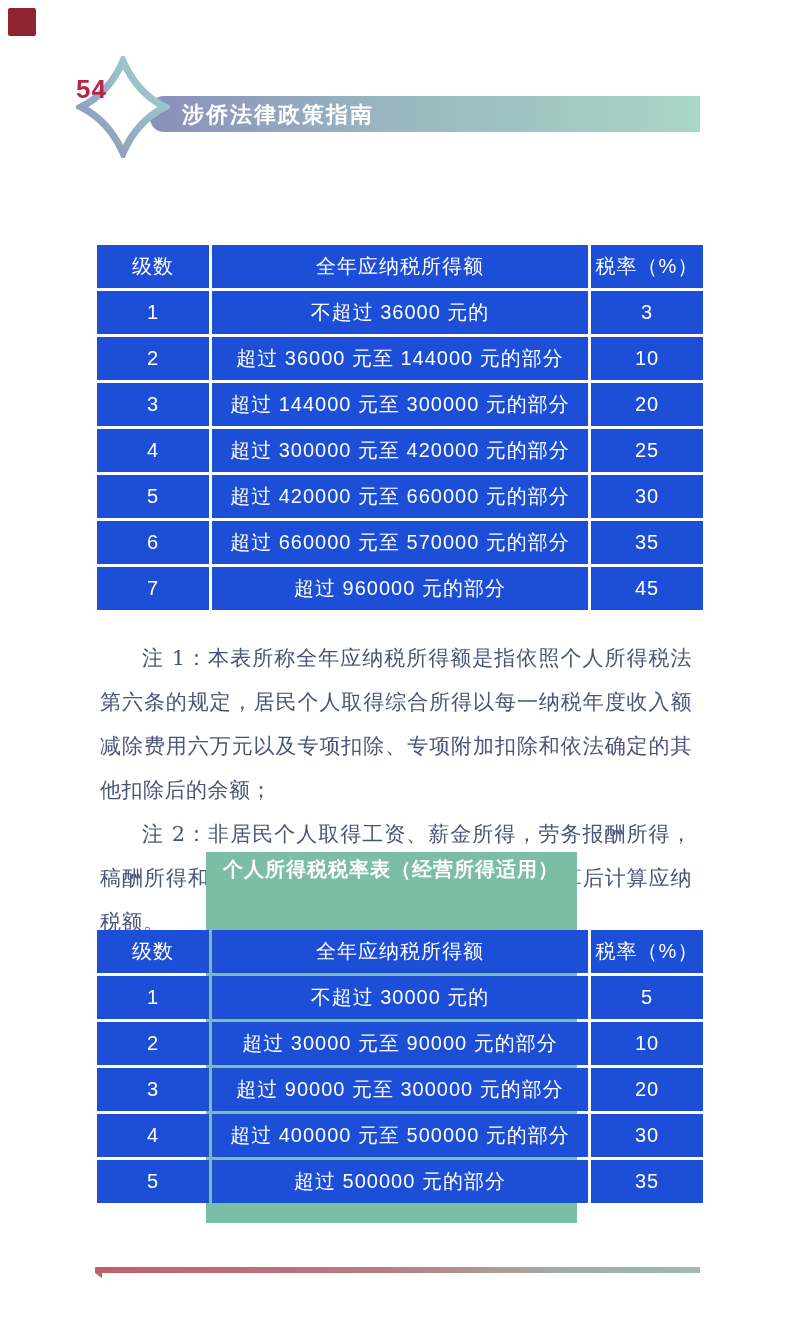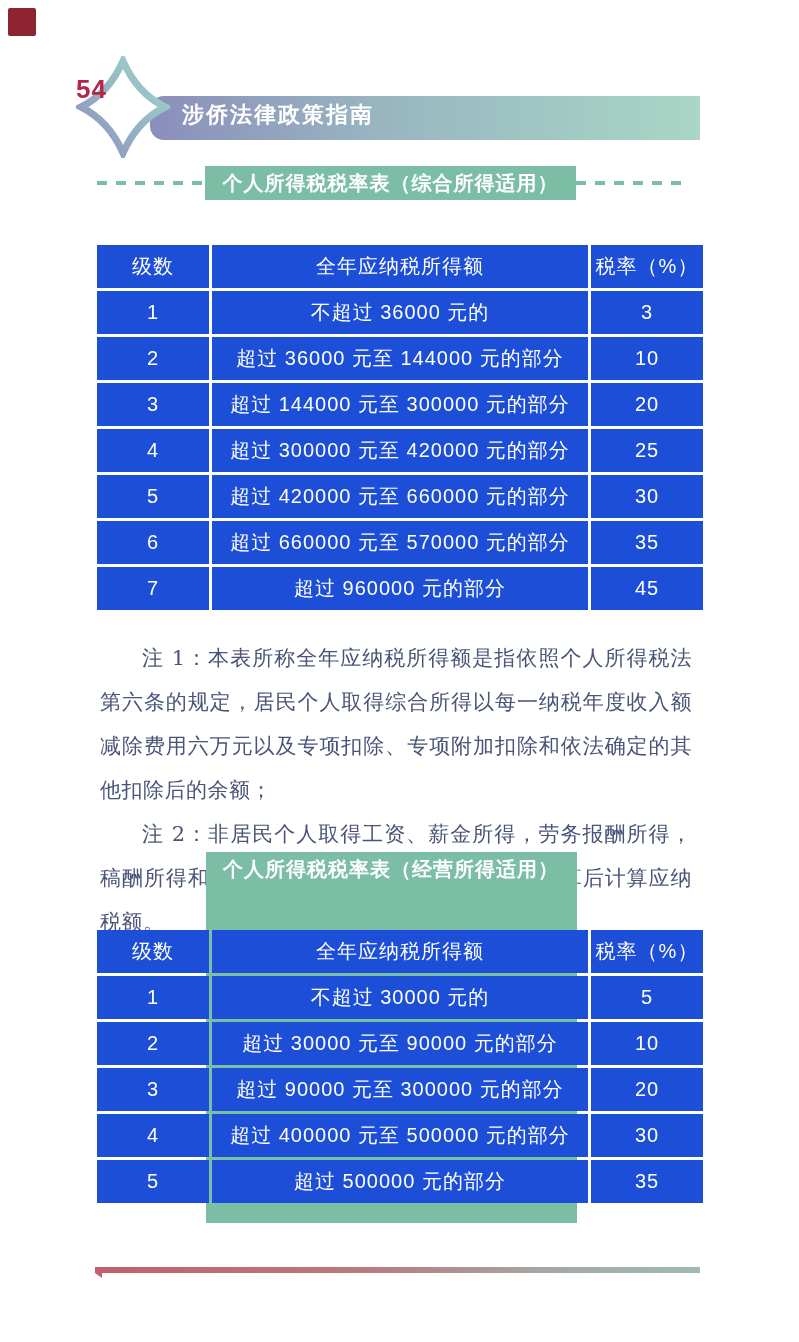--- a/index.html
+++ b/index.html
@@ -4,21 +4,21 @@
 <style>
   html,body{margin:0;padding:0;background:#ffffff;}
   .page{
     position:relative;width:799px;height:1342px;background:#ffffff;overflow:hidden;
     font-family:"Liberation Sans",sans-serif;
   }
   
   .corner-square{position:absolute;left:8px;top:8px;width:28px;height:28px;background:#8e2430;border-radius:2px;}
   
   .header-bar{
-    position:absolute;left:150px;top:96px;width:550px;height:44px;
+    position:absolute;left:150px;top:96px;width:550px;height:36px;
     background:linear-gradient(90deg,#8b8ebb 0%,#98b4c0 40%,#a9d6c5 100%);
     border-radius:14px 0 0 14px;
   }
   .header-title{
     position:absolute;left:32px;top:0;height:36px;line-height:37px;
     color:#ffffff;font-size:22px;font-weight:bold;letter-spacing:2px;white-space:nowrap;
   }
   .diamond-badge{position:absolute;left:76px;top:56px;width:94px;height:102px;}
   .page-number{
     position:absolute;left:76px;top:74px;width:94px;
@@ -81,25 +81,20 @@
     <defs>
       <linearGradient id="dg" x1="1" y1="0" x2="0" y2="1">
         <stop offset="0" stop-color="#9fd8cb"></stop>
         <stop offset="1" stop-color="#8d90bd"></stop>
       </linearGradient>
     </defs>
     <path d="M47 5 Q61 37 89 51 Q61 65 47 97 Q33 65 5 51 Q33 37 47 5 Z" fill="#ffffff" stroke="url(#dg)" stroke-width="7" stroke-linejoin="miter"></path>
   </svg>
   <div class="page-number">54</div>
 
-  <div class="banner-row first">
-    <div class="dash left"></div>
-    <div class="banner-box">个人所得税税率表（综合所得适用）</div>
-    <div class="dash right"></div>
-  </div>
 
   <table class="tax t1">
       <thead>
         <tr>
           <th class="c0">级数</th>
           <th class="c1">全年应纳税所得额</th>
           <th class="c2">税率（%）</th>
         </tr>
       </thead>
       <tbody>

